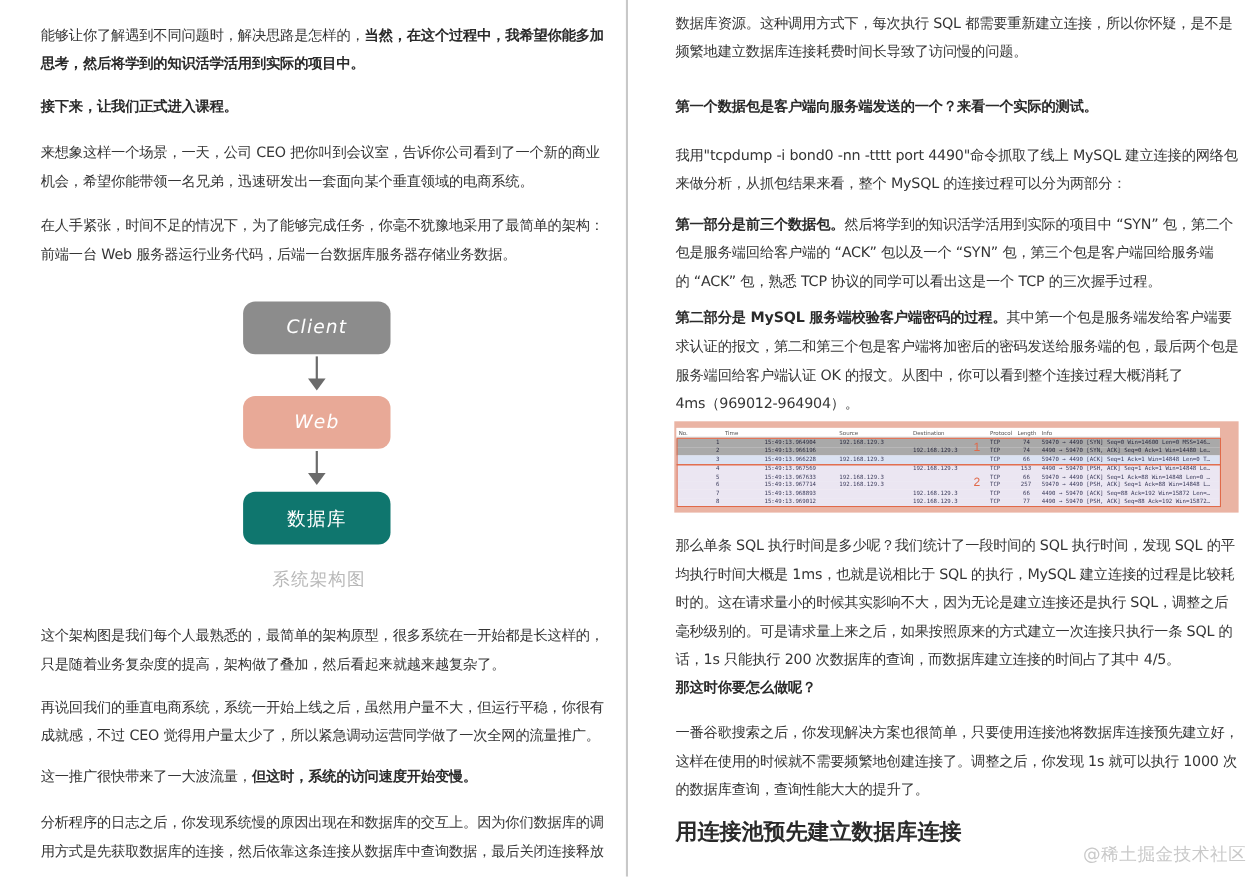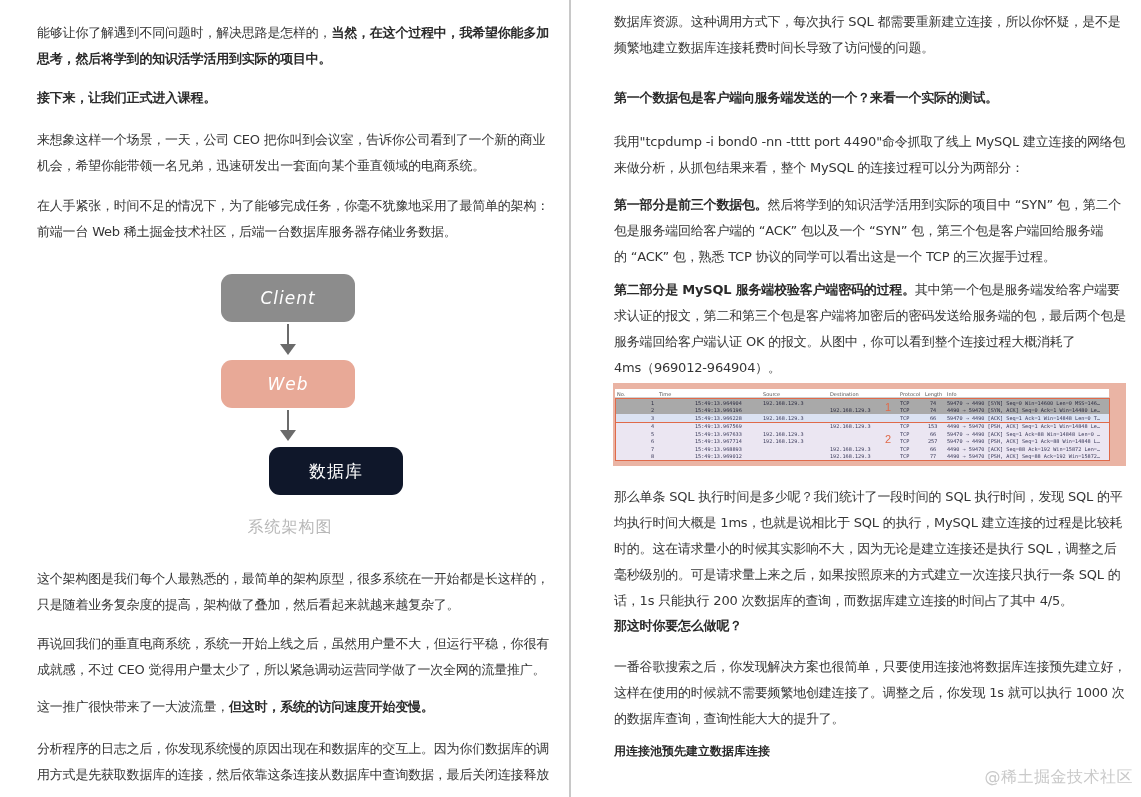--- a/index.html
+++ b/index.html
@@ -6,30 +6,30 @@
   html, body { width: 1141px; height: 797px; overflow: hidden; background: #ffffff; }
   body { font-family: "DejaVu Sans", "Liberation Sans", sans-serif; color: #333333; position: relative; }
 
   .page { position: absolute; top: 0; height: 797px; background: #fff; }
   .page-left { left: 0; width: 569px; }
   .page-right { left: 571px; width: 570px; }
   .page-divider { position: absolute; left: 569px; top: 0; width: 2px; height: 797px; background: #c8c8c8; }
 
   .para { position: absolute; font-size: 13px; line-height: 26px; letter-spacing: -0.2px; color: #353535; white-space: nowrap; }
   .para b, .bold { font-weight: bold; color: #2a2a2a; }
-  .h2 { position: absolute; font-size: 12px; font-weight: bold; color: #2a2a2a; white-space: nowrap; font-family: Liberation Mono, monospace; }
+  .h2 { position: absolute; font-size: 20px; font-weight: bold; color: #2a2a2a; white-space: nowrap; font-family: Liberation Mono, monospace; }
 
   
   .diagram { position: absolute; left: 215px; top: 270px; width: 150px; height: 280px; }
   .box { position: absolute; left: 6px; width: 134px; height: 48px; border-radius: 11px; color: #fff;
          display: flex; align-items: center; justify-content: center; font-size: 17px;
          font-family: "DejaVu Sans", sans-serif; letter-spacing: 1px; font-style: italic; }
   .box.client { top: 4px; background: #8c8c8c; }
   .box.web { top: 90px; background: #e8a997; }
-  .box.db { top: 177px; background: #0f172a; font-style: normal; margin-left: 48px; }
+  .box.db { top: 177px; background: #0f766e; font-style: normal; }
   .arrow { position: absolute; left: 68px; width: 10px; }
   .arrow .shaft { position: absolute; left: 4px; top: 0; width: 2px; background: #6b6b6b; }
   .arrow .head { position: absolute; left: -3px; width: 0; height: 0; border-left: 8px solid transparent; border-right: 8px solid transparent; border-top: 11px solid #6b6b6b; }
   .caption { position: absolute; left: 0; top: 247px; width: 150px; text-align: center; font-size: 16px; color: #b8b8b8; letter-spacing: 1px; }
 
   
   .capture { position: absolute; left: 613px; top: 383px; width: 513px; height: 83px; background: #eab4a4; }
   .capture-inner { position: absolute; left: 2px; top: 6px; width: 494px; height: 72px; background: #f4f2f6; font-family: "DejaVu Sans Mono", monospace; font-size: 5.2px; color: #3a3a5a; }
   .cap-head { position: absolute; left: 0; top: 0; width: 494px; height: 9px; background: #ffffff; border-bottom: 1px solid #d0d0d0; font-family: "DejaVu Sans", sans-serif; font-size: 5px; color: #555; }
   .cap-head span { position: absolute; top: 2px; }
@@ -54,21 +54,21 @@
 
   <div class="para bold" style="left:37px; top:85px;">接下来，让我们正式进入课程。</div>
 
   <div class="para" style="left:37px; top:127px;">
     <div>来想象这样一个场景，一天，公司 CEO 把你叫到会议室，告诉你公司看到了一个新的商业</div>
     <div>机会，希望你能带领一名兄弟，迅速研发出一套面向某个垂直领域的电商系统。</div>
   </div>
 
   <div class="para" style="left:37px; top:193px;">
     <div>在人手紧张，时间不足的情况下，为了能够完成任务，你毫不犹豫地采用了最简单的架构：</div>
-    <div>前端一台 Web 稀土掘金技术社区，后端一台数据库服务器存储业务数据。</div>
+    <div>前端一台 Web 服务器运行业务代码，后端一台数据库服务器存储业务数据。</div>
   </div>
 
   <div class="diagram">
     <div class="box client">Client</div>
     <div class="arrow" style="top:54px; height:34px;">
       <div class="shaft" style="height:22px;"></div>
         <div class="head" style="top:20px;"></div>
     </div>
     <div class="box web">Web</div>
     <div class="arrow" style="top:140px; height:34px;">

